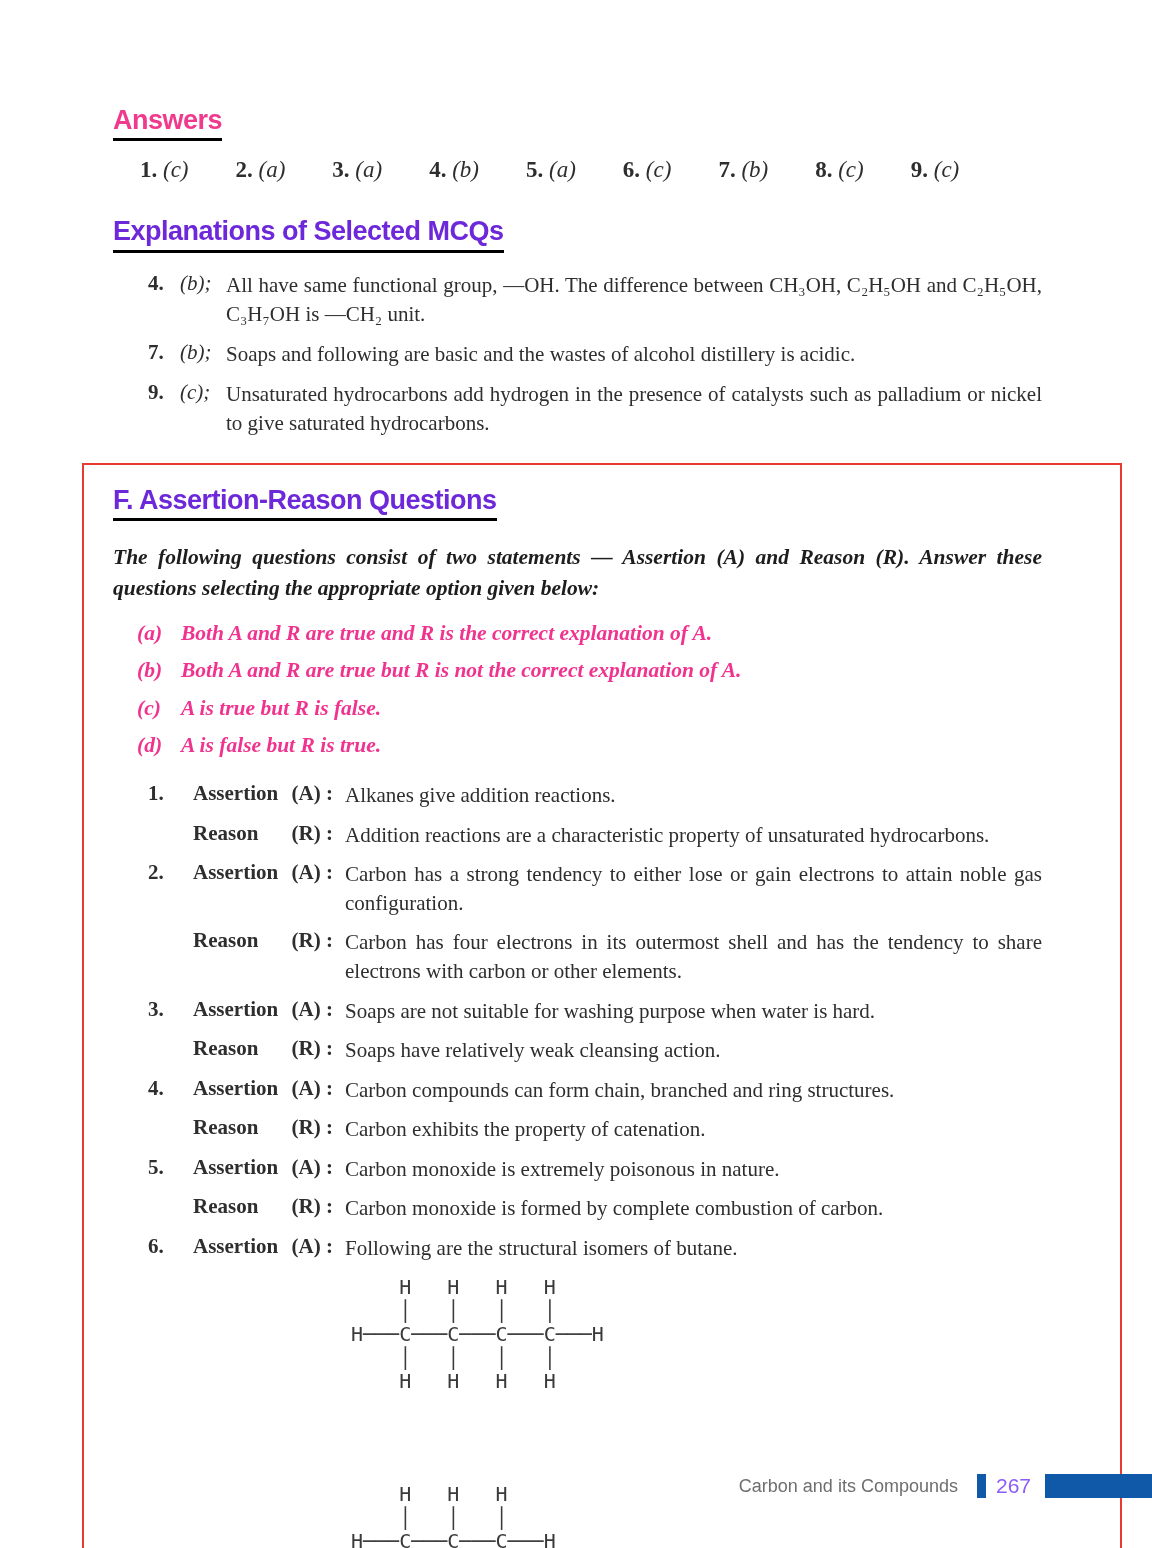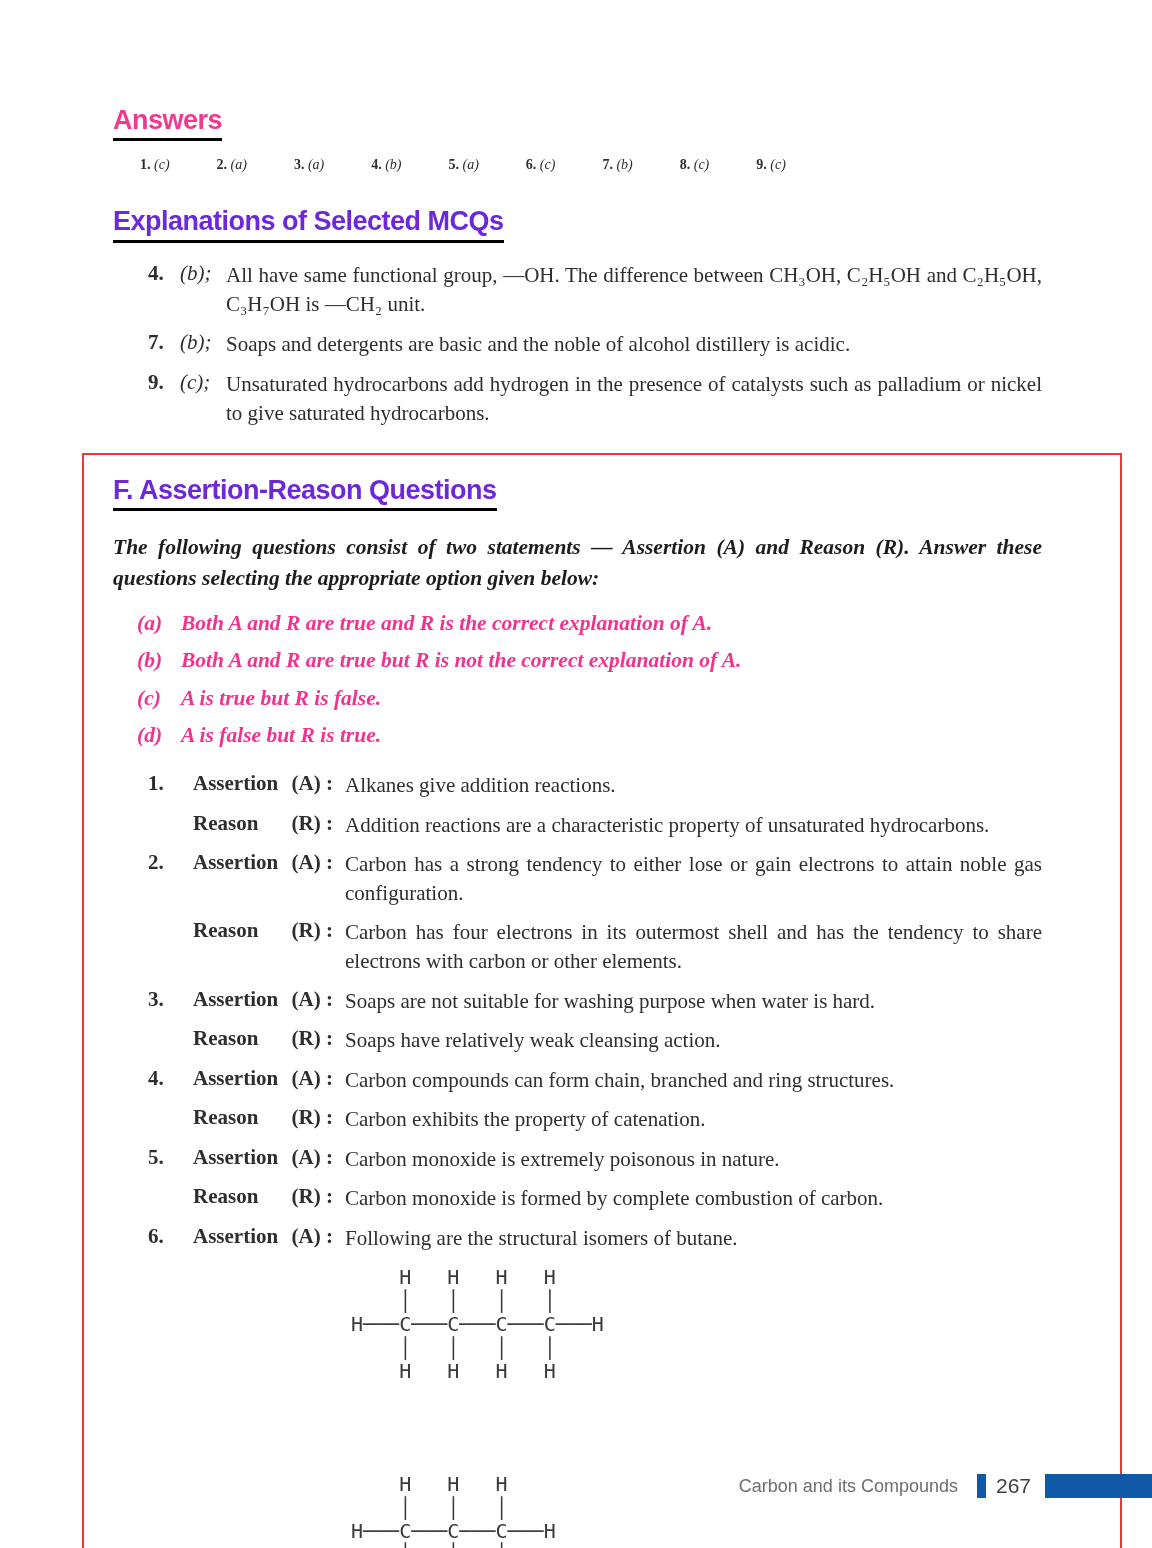--- a/index.html
+++ b/index.html
@@ -17,21 +17,21 @@
     font-family:"Liberation Sans","DejaVu Sans",sans-serif;
     font-weight:bold; font-size:27px; letter-spacing:-0.5px;
     border-bottom:3px solid #000000; padding-bottom:4px; line-height:1.05;
   }
   .pink { color:#f03a8e; }
   .red  { color:#6d28d9; }
 
   .indent { margin-left:31px; margin-right:80px; }
 
   
-  .answers-row { display:flex; margin:16px 0 0 58px; font-size:14px; }
+  .answers-row { display:flex; margin:16px 0 0 58px; font-size:23px; }
   .answers-row .ans { margin-right:47px; white-space:nowrap; }
   .answers-row .n { font-weight:bold; }
   .answers-row .o { font-style:italic; }
 
   
   .expl-heading-wrap { margin-top:34px; }
   .expl-list { margin-top:18px; font-size:21px; }
   .exp-row { display:grid; grid-template-columns:32px 46px 1fr; margin-left:35px; margin-bottom:11px; }
   .exp-row .num { font-weight:bold; }
   .exp-row .opt { font-style:italic; }
@@ -66,21 +66,21 @@
     font-size:20px; line-height:1.17; color:#3a3a3a; white-space:pre;
   }
 
   
   .footer {
     position:absolute; right:0; bottom:50px; display:flex; align-items:center;
     font-family:"Liberation Sans","DejaVu Sans",sans-serif;
   }
   .footer .chapter { color:#6e6e6e; font-size:18px; margin-right:19px; }
   .footer .tick { width:9px; height:24px; background:#1058a8; margin-right:10px; }
-  .footer .pno { color:#404040; font-size:21px; margin-right:14px; }
+  .footer .pno { color:#8b5cf6; font-size:21px; margin-right:14px; }
   .footer .bar { width:107px; height:24px; background:#1058a8; }
 </style>
 </head>
 <body>
 
 <div class="content">
 
   <div class="indent">
     <div class="sec-heading pink">Answers</div>
   </div>
@@ -101,21 +101,21 @@
   </div>
   <div class="expl-list indent">
     <div class="exp-row">
       <span class="num">4.</span>
       <span class="opt">(b);</span>
       <span class="etext">All have same functional group, —OH. The difference between CH₃OH, C₂H₅OH and C₂H₅OH, C₃H₇OH is —CH₂ unit.</span>
     </div>
     <div class="exp-row">
       <span class="num">7.</span>
       <span class="opt">(b);</span>
-      <span class="etext">Soaps and detergents are basic and the noble of alcohol distillery is acidic.</span>
+      <span class="etext">Soaps and following are basic and the wastes of alcohol distillery is acidic.</span>
     </div>
     <div class="exp-row">
       <span class="num">9.</span>
       <span class="opt">(c);</span>
       <span class="etext">Unsaturated hydrocarbons add hydrogen in the presence of catalysts such as palladium or nickel to give saturated hydrocarbons.</span>
     </div>
   </div>
 
   <div class="ar-box">
     <div class="sec-heading red">F. Assertion-Reason Questions</div>

